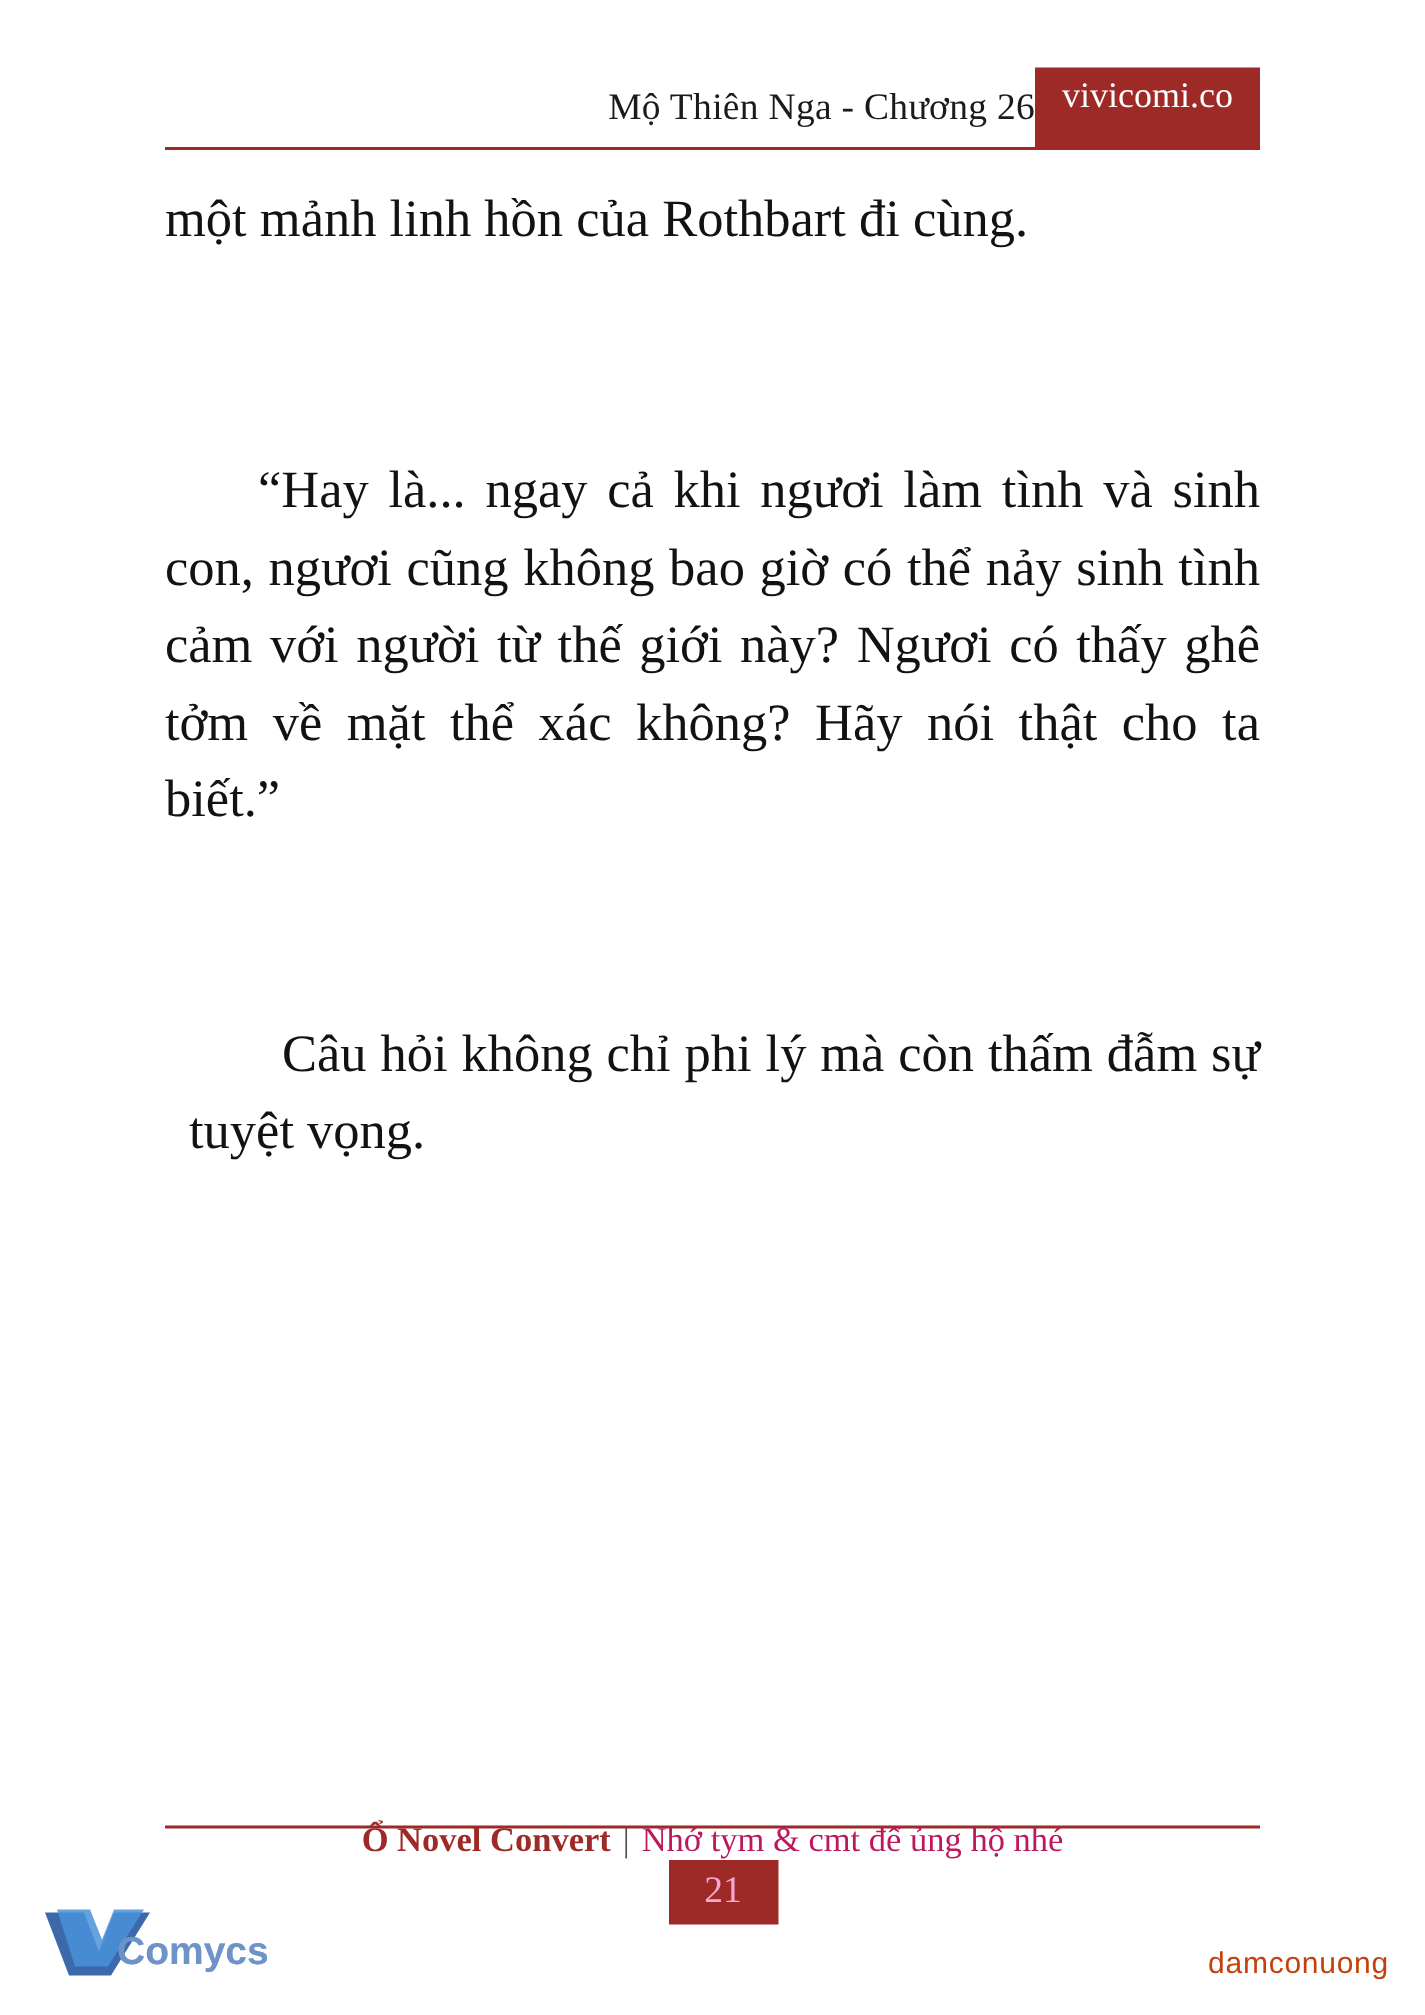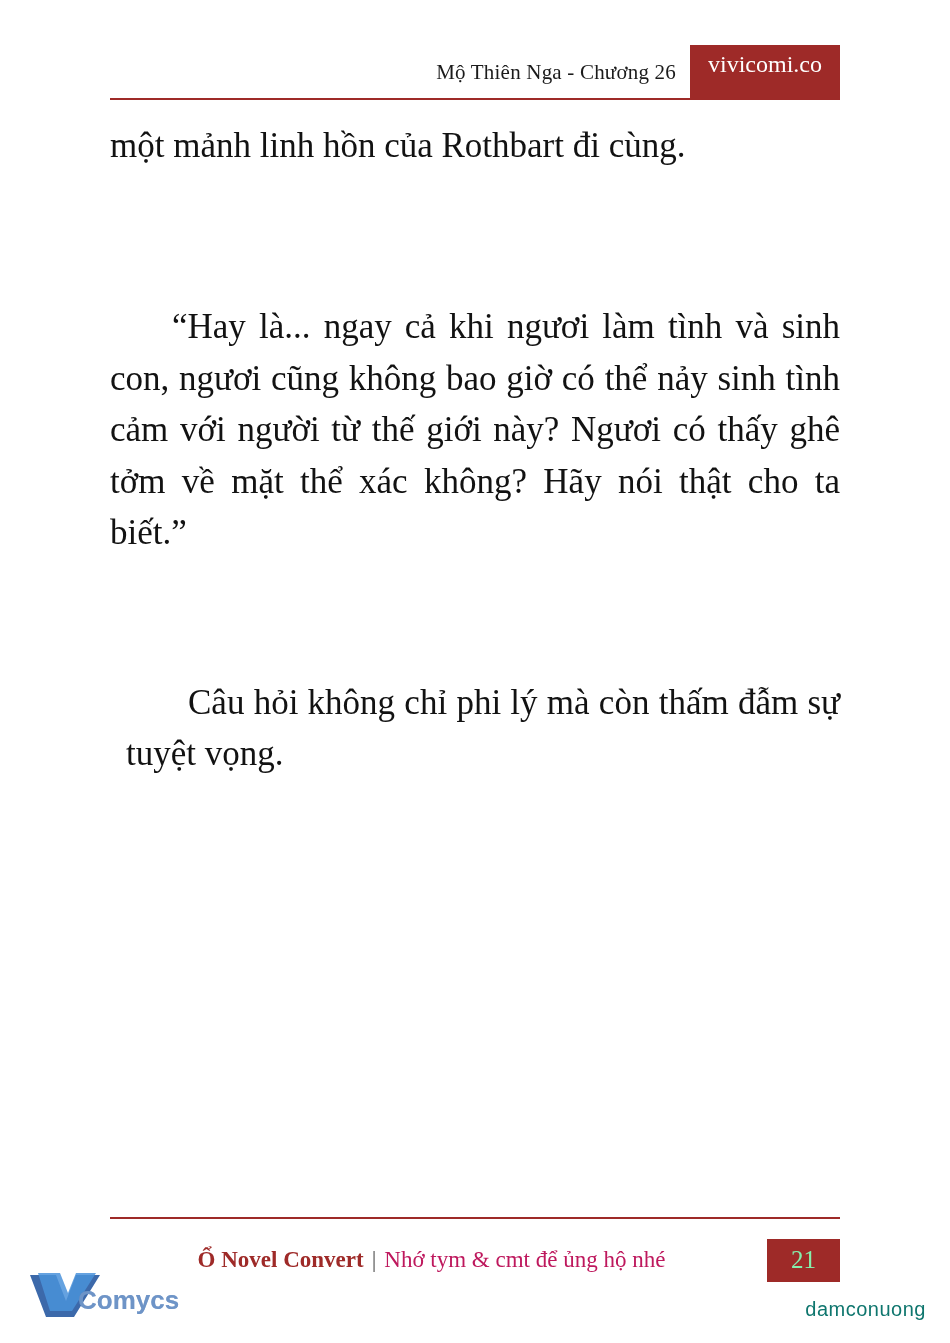--- a/index.html
+++ b/index.html
@@ -26,24 +26,23 @@
     top: 50px;
     left: 110px;
     right: 110px;
     height: 44px;
     display: flex;
     align-items: center;
     justify-content: flex-end;
   }
   .header-title {
     font-family: "Liberation Serif", serif;
-    font-size: 21px;
+    font-size: 25px;
     color: #1b1b1b;
     white-space: nowrap;
-    padding-right: 14px;
     letter-spacing: 0.2px;
   }
   .header-badge {
     background: #9e2a28;
     color: #ffffff;
     font-family: "Liberation Serif", serif;
     font-size: 24px;
     padding: 7px 18px 24px 18px;
     line-height: 1;
     white-space: nowrap;
@@ -95,20 +94,21 @@
   }
   .footer {
     position: absolute;
     bottom: 60px;
     left: 110px;
     right: 110px;
     height: 46px;
     display: flex;
     align-items: center;
     justify-content: flex-end;
+    flex-direction: column;
   }
   .footer-inner {
     display: flex;
     align-items: center;
     justify-content: center;
     flex: 1;
   }
   .footer-brand {
     color: #9e2a28;
     font-weight: bold;
@@ -122,42 +122,42 @@
     margin: 0 8px;
   }
   .footer-note {
     color: #be185d;
     font-size: 23px;
     font-family: "Liberation Serif", serif;
     white-space: nowrap;
   }
   .footer-page {
     background: #9e2a28;
-    color: #86efac;
+    color: #f9a8d4;
     font-size: 25px;
     font-family: "Liberation Serif", serif;
     padding: 8px 24px 10px 24px;
     line-height: 1;
     margin-left: 14px;
   }
 
   
   .wm-left {
     position: absolute;
     left: 26px;
     bottom: 22px;
     width: 160px;
     height: 54px;
     opacity: 0.85;
   }
   .wm-right {
     position: absolute;
     right: 24px;
     bottom: 22px;
-    color: #0f766e;
+    color: #c2410c;
     font-family: "Liberation Sans", sans-serif;
     font-size: 20px;
     letter-spacing: 0.5px;
   }
 </style>
 </head>
 <body>
 
 <div class="page">
 

